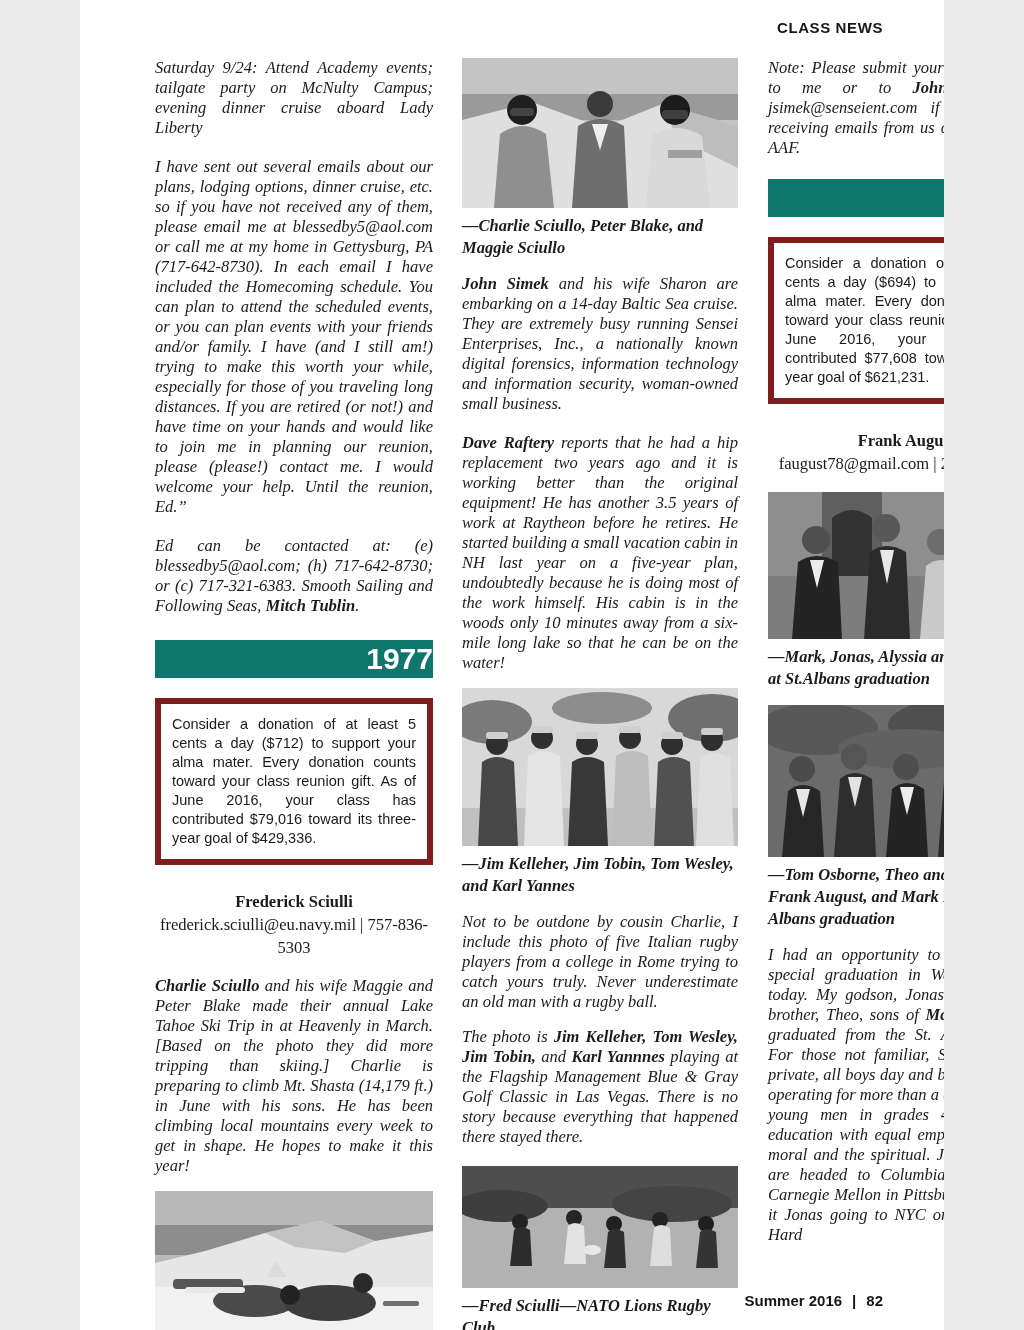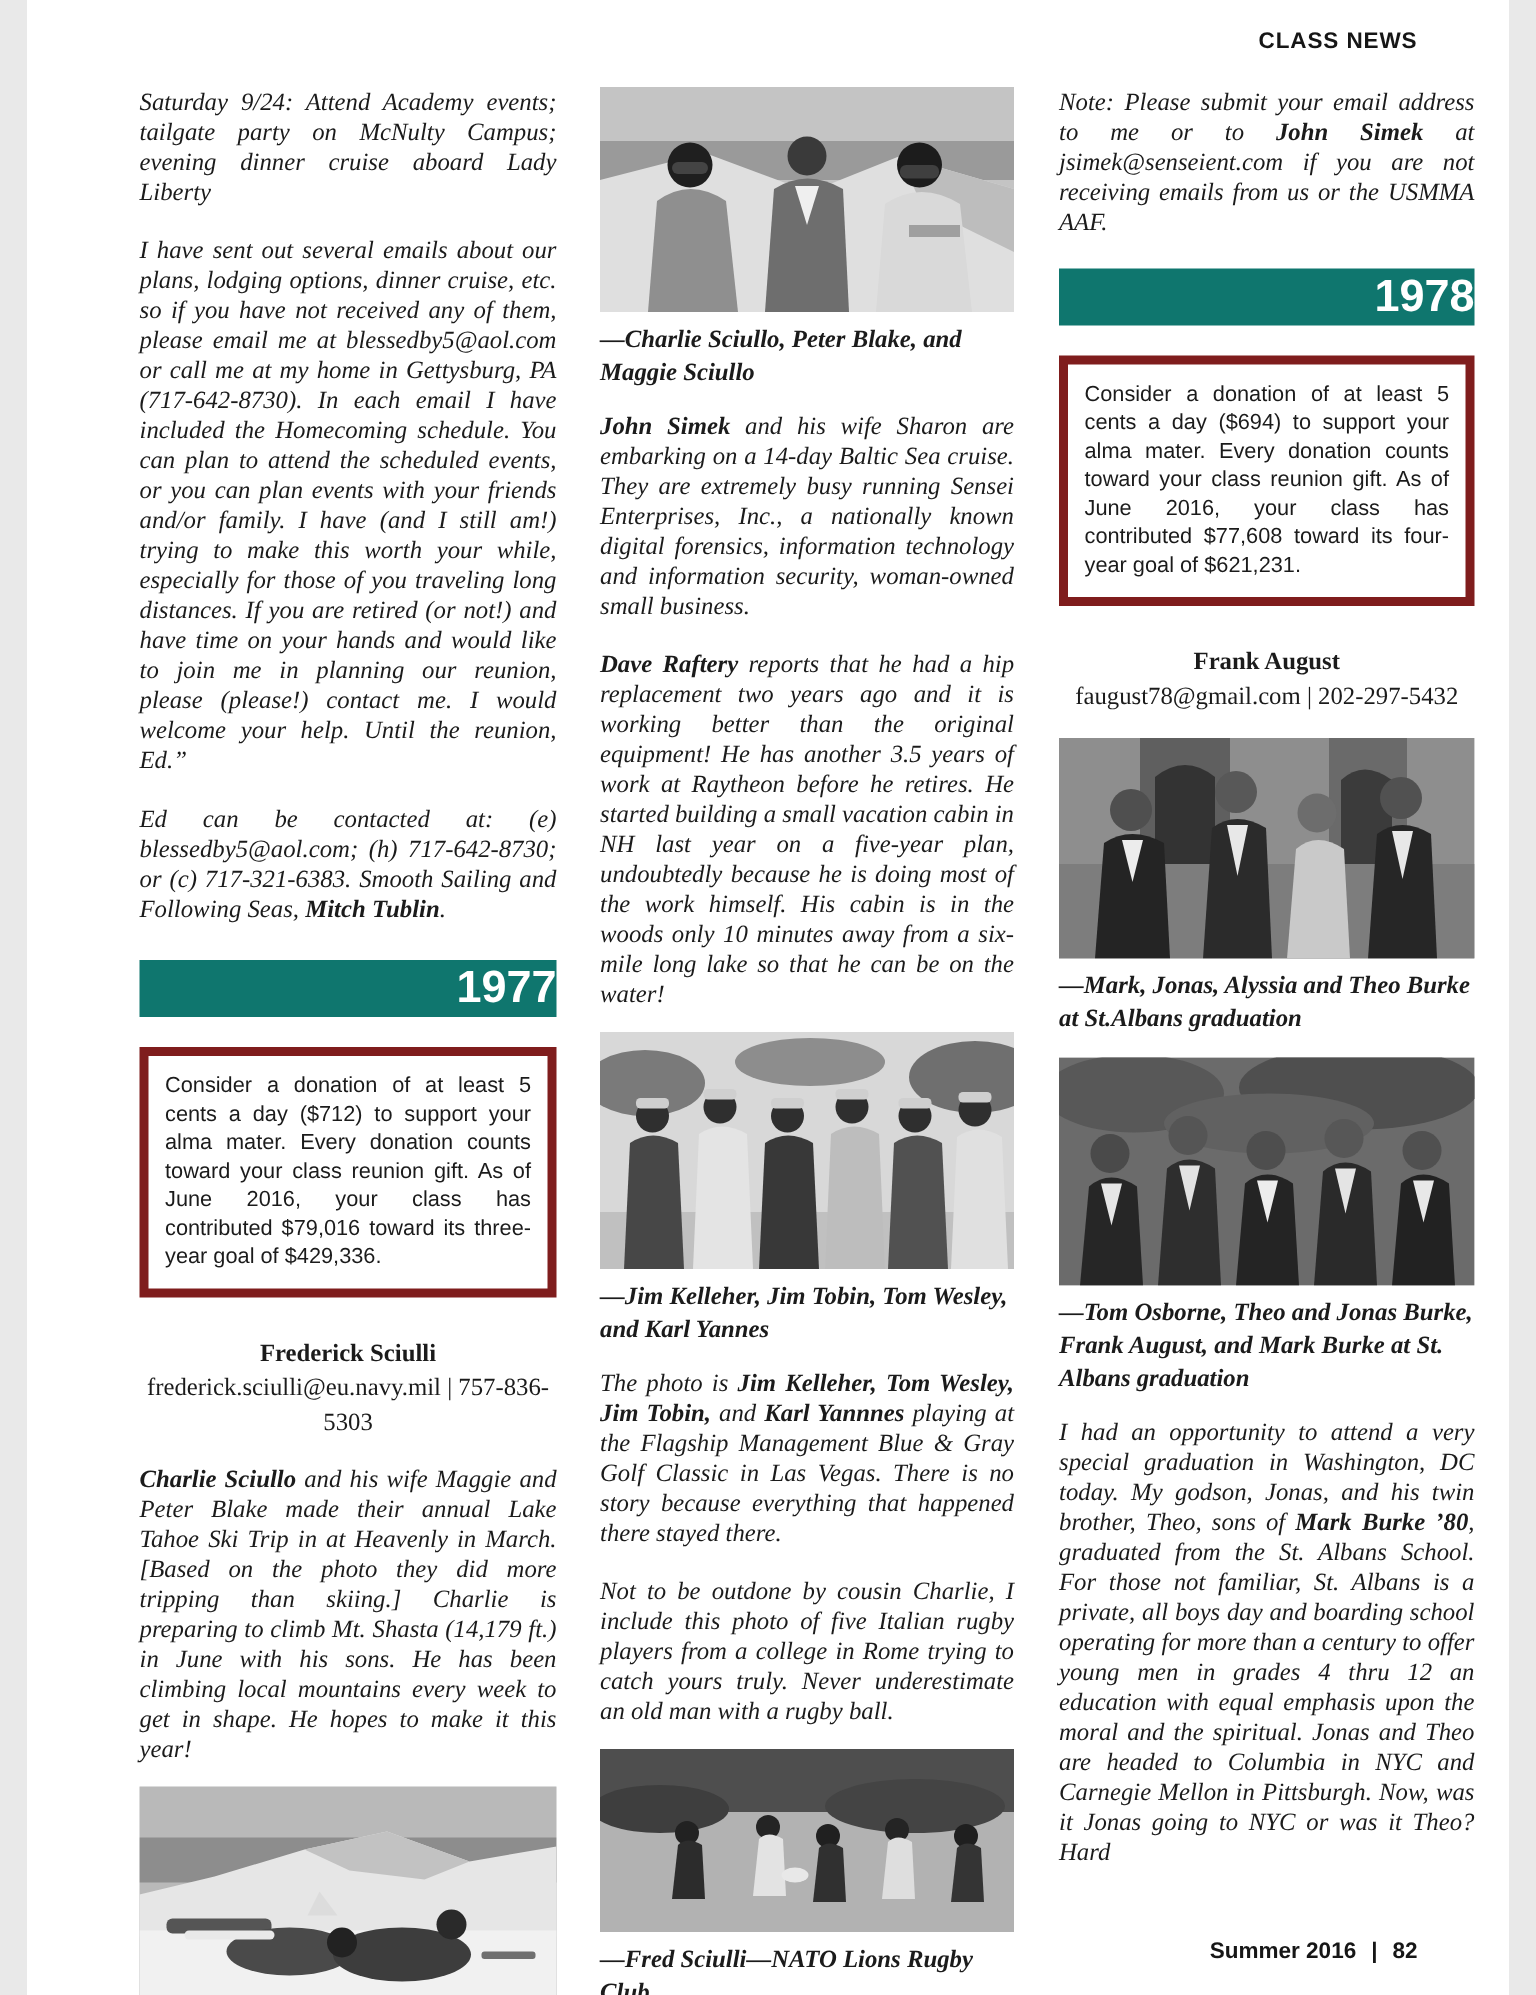--- a/index.html
+++ b/index.html
@@ -1,17 +1,17 @@
 <!DOCTYPE html>
 <html><head>
 <meta charset="utf-8">
 <style>
   html,body{margin:0;padding:0;background:#e9e9e9;}
   .page{
-    position:relative;width:988px;height:1330px;background:#ffffff;
+    position:relative;width:864px;height:1330px;background:#ffffff;
     font-family:"Liberation Serif","DejaVu Serif",serif;color:#1b1b1b;
     overflow:hidden;margin:0 auto;
   }
   .masthead{
     position:absolute;top:19px;right:61px;
     font-family:"Liberation Sans","DejaVu Sans",sans-serif;
     font-weight:bold;font-size:15px;letter-spacing:.6px;color:#161616;
   }
   .pagefoot{
     position:absolute;top:1292px;right:61px;
@@ -143,22 +143,22 @@
         <path d="M16 158 L20 74 Q35 64 52 74 L56 158 Z" fill="#474747"></path>
         <path d="M62 158 L66 68 Q81 58 98 68 L102 158 Z" fill="#e4e4e4"></path>
         <path d="M106 158 L110 74 Q125 64 142 74 L146 158 Z" fill="#383838"></path>
         <path d="M150 158 L154 68 Q169 58 186 68 L190 158 Z" fill="#bdbdbd"></path>
         <path d="M192 158 L196 74 Q211 64 228 74 L232 158 Z" fill="#515151"></path>
         <path d="M234 158 L238 70 Q252 60 268 70 L272 158 Z" fill="#e0e0e0"></path>
       </svg>
     </div>
     <p class="caption">—Jim Kelleher, Jim Tobin, Tom Wesley, and Karl Yannes</p>
 
+    <p class="body" style="margin-bottom:15px;">Not to be outdone by cousin Charlie, I include this photo of five Italian rugby players from a college in Rome trying to catch yours truly. Never underestimate an old man with a rugby ball.</p>
     <p class="body">The photo is <b>Jim Kelleher, Tom Wesley, Jim Tobin,</b> and <b>Karl Yannnes</b> playing at the Flagship Management Blue &amp; Gray Golf Classic in Las Vegas. There is no story because everything that happened there stayed there.</p>
-    <p class="body" style="margin-bottom:15px;">Not to be outdone by cousin Charlie, I include this photo of five Italian rugby players from a college in Rome trying to catch yours truly. Never underestimate an old man with a rugby ball.</p>
 
     <div class="photo" style="height:122px;">
       <svg viewBox="0 0 276 122" preserveAspectRatio="none">
         <rect width="276" height="122" fill="#b2b2b2"></rect>
         <rect width="276" height="42" fill="#4e4e4e"></rect>
         <ellipse cx="40" cy="40" rx="46" ry="16" fill="#3e3e3e"></ellipse>
         <ellipse cx="210" cy="38" rx="60" ry="18" fill="#444"></ellipse>
         <g>
           <circle cx="58" cy="56" r="8" fill="#222"></circle>
           <path d="M48 100 L52 64 Q58 58 68 64 L70 100 Z" fill="#2c2c2c"></path>

